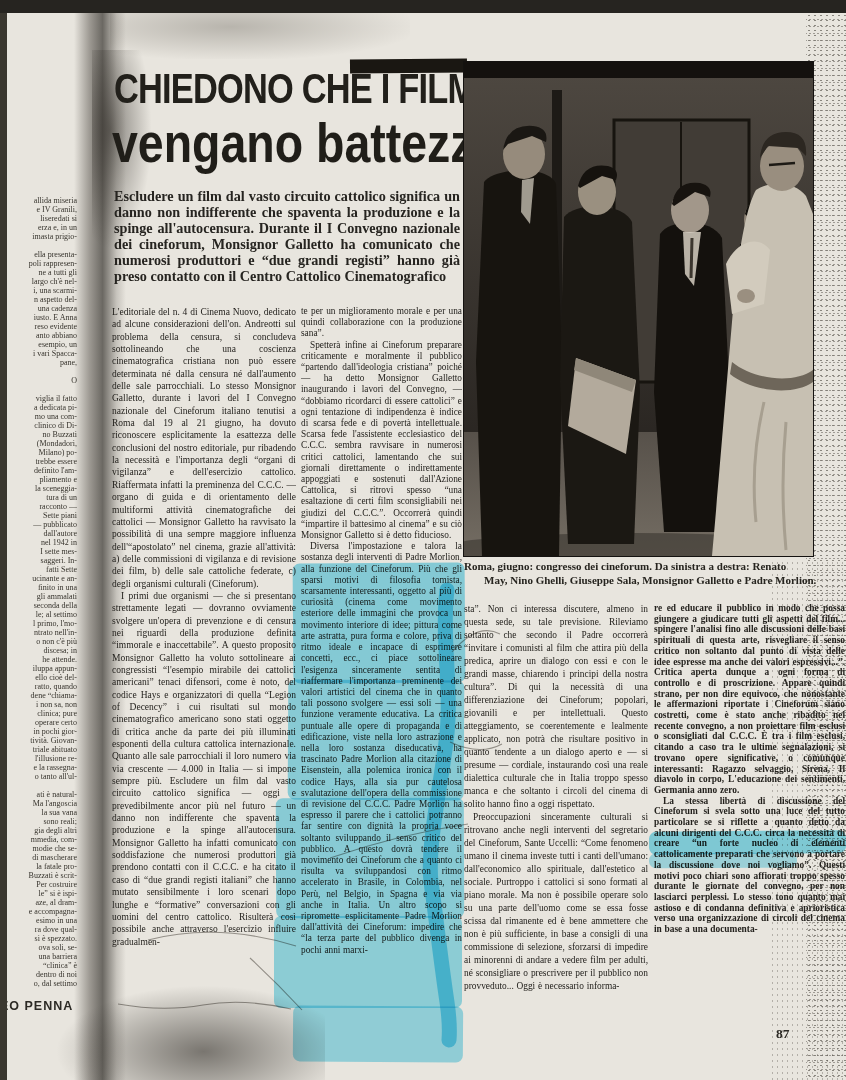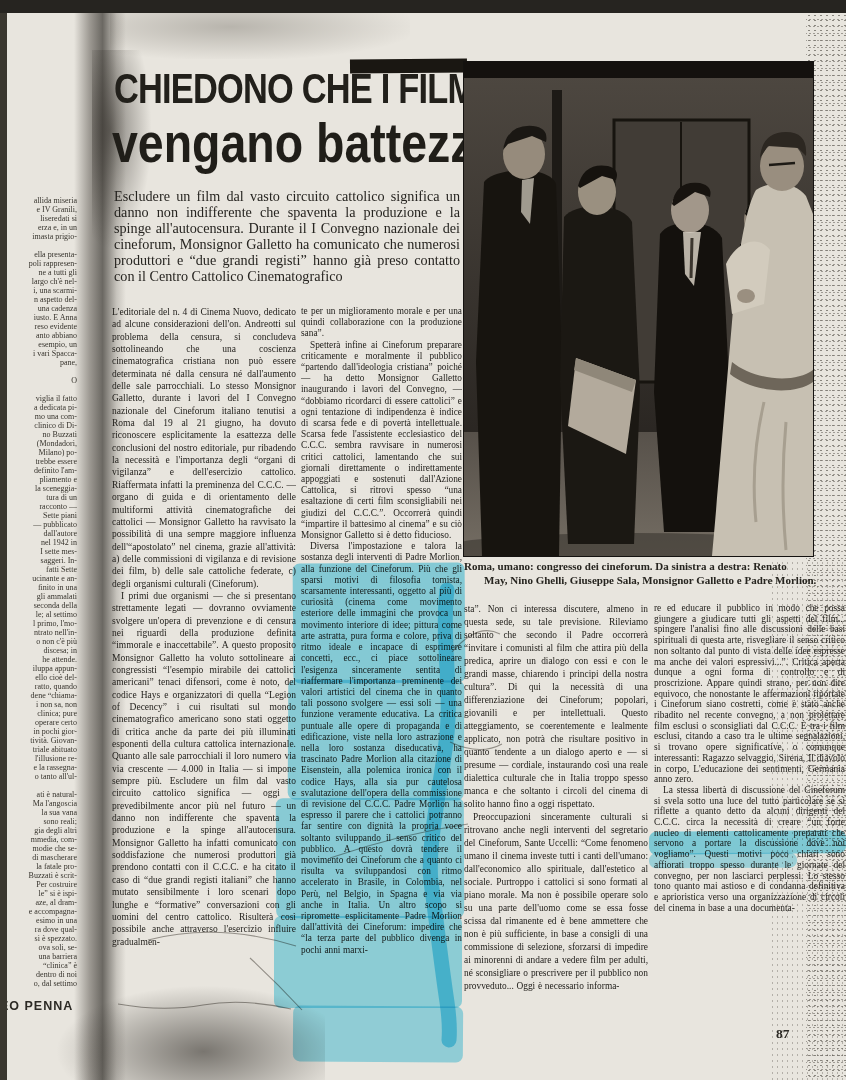--- a/index.html
+++ b/index.html
@@ -33,31 +33,31 @@
   .frag{min-height:9px;white-space:nowrap;overflow:hidden;}
   .signature{position:absolute;left:0;top:999px;width:160px;font-family:"Liberation Sans",sans-serif;
     font-weight:bold;font-size:12.5px;letter-spacing:1px;color:#2c2a25;}
   
   .hl1{position:absolute;left:114px;top:64px;font-family:"Liberation Sans",sans-serif;
     font-weight:bold;font-size:43px;letter-spacing:-1px;color:#22201b;
     transform:scaleX(.80);transform-origin:left top;white-space:nowrap;}
   .hl2{position:absolute;left:112px;top:110px;font-family:"Liberation Sans",sans-serif;
     font-weight:bold;font-size:56px;letter-spacing:0px;color:#201e19;
     transform:scaleX(.83);transform-origin:left top;white-space:nowrap;}
-  .lead{position:absolute;left:114px;top:189px;width:346px;font-weight:normal;
+  .lead{position:absolute;left:114px;top:189px;width:346px;font-weight:bold;
     font-size:14.2px;line-height:15.9px;text-align:justify;color:#262420;}
   
   .col{position:absolute;overflow:hidden;text-align:justify;color:#24221e;
     word-spacing:.4px;}
   .col p{margin:0;text-indent:9px;}
   .col p:first-child{text-indent:0;}
   .col-1{left:112px;top:306px;width:184px;height:734px;font-size:9.5px;line-height:12.35px;}
   .col-2{left:301px;top:306px;width:161px;height:758px;font-size:9.3px;line-height:11.2px;}
   .col-3{left:464px;top:603px;width:184px;height:452px;font-size:9.4px;line-height:13px;}
-  .col-4{left:654px;top:603px;width:191px;height:425px;font-size:9.4px;line-height:10.7px;}
+  .col-4{left:654px;top:603px;width:191px;height:425px;font-size:9.4px;line-height:10.7px;font-weight:bold;}
   .pagenum{position:absolute;left:776px;top:1026px;font-weight:bold;font-size:13.5px;color:#2a2823;}
   
   .photo{position:absolute;left:464px;top:62px;width:349px;height:494px;background:#2b2723;
     box-shadow:0 0 0 1px #141210;}
   .caption{position:absolute;left:464px;top:560px;width:382px;font-weight:bold;
     font-size:11px;line-height:13.5px;color:#26241f;}
   .caption .c2{padding-left:20px;}
   
   .hl-strip{position:absolute;mix-blend-mode:multiply;border-radius:7px;pointer-events:none;}
   .marks{position:absolute;left:0;top:0;pointer-events:none;}
@@ -220,21 +220,21 @@
       <path d="M268,300 C290,318 330,322 349,308 L349,320 C330,334 288,330 266,312 Z" fill="#6e665a"></path>
       <path d="M300,340 q-14,60 -8,120" stroke="#a79f90" stroke-width="3" fill="none"></path>
       <path d="M322,360 q-6,64 0,128" stroke="#a79f90" stroke-width="3" fill="none"></path>
       <ellipse cx="282" cy="234" rx="9" ry="7" fill="#9a8f80"></ellipse>
       <ellipse cx="318" cy="104" rx="22" ry="25" fill="#998e7f"></ellipse>
       <path d="M296,96 q2,-26 26,-26 q22,0 20,24 l-8,-8 -30,-2 z" fill="#2c2721"></path>
       <line x1="305" y1="103" x2="331" y2="101" stroke="#1d1a15" stroke-width="2.5"></line>
     </svg>
   </div>
   <div class="caption">
-    <div class="c1">Roma, umano: congresso dei cineforum. Da sinistra a destra: Renato</div>
+    <div class="c1">Roma, giugno: congresso dei cineforum. Da sinistra a destra: Renato</div>
     <div class="c2">May, Nino Ghelli, Giuseppe Sala, Monsignor Galletto e Padre Morlion.</div>
   </div>
 
   <div class="col col-1">
       <p class="para">L'editoriale del n. 4 di Cinema Nuovo, dedicato ad alcune considerazioni dell'on. Andreotti sul problema della censura, si concludeva sottolineando che una coscienza cinematografica cristiana non può essere determinata né dalla censura né dall'aumento delle sale parrocchiali. Lo stesso Monsignor Galletto, durante i lavori del I Convegno nazionale del Cineforum italiano tenutisi a Roma dal 19 al 21 giugno, ha dovuto riconoscere esplicitamente la esattezza delle conclusioni del nostro editoriale, pur ribadendo la necessità e l'importanza degli “organi di vigilanza” e dell'esercizio cattolico. Riaffermata infatti la preminenza del C.C.C. — organo di guida e di orientamento delle multiformi attività cinematografiche dei cattolici — Monsignor Galletto ha ravvisato la possibilità di una sempre maggiore influenza dell'“apostolato” nel cinema, grazie all'attività: a) delle commissioni di vigilanza e di revisione dei film, b) delle sale cattoliche federate, c) degli organismi culturali (Cineforum).</p>
       <p class="para">I primi due organismi — che si presentano strettamente legati — dovranno ovviamente svolgere un'opera di prevenzione e di censura nei riguardi della produzione definita “immorale e inaccettabile”. A questo proposito Monsignor Galletto ha voluto sottolineare ai congressisti “l'esempio mirabile dei cattolici americani” tenaci difensori, come è noto, del codice Hays e organizzatori di quella “Legion of Decency” i cui risultati sul mondo cinematografico americano sono stati oggetto di critica anche da parte dei più illuminati esponenti della cultura cattolica internazionale. Quanto alle sale parrocchiali il loro numero via via crescente — 4.000 in Italia — si impone sempre più. Escludere un film dal vasto circuito cattolico significa — oggi e prevedibilmente ancor più nel futuro — un danno non indifferente che spaventa la produzione e la spinge all'autocensura. Monsignor Galletto ha infatti comunicato con soddisfazione che numerosi produttori già prendono contatti con il C.C.C. e ha citato il caso di “due grandi registi italiani” che hanno mutato sensibilmente i loro scenari dopo lunghe e “formative” conversazioni con gli uomini del centro cattolico. Risulterà così possibile anche attraverso l'esercizio influire gradualmen-</p>
     </div>
   <div class="col col-2">
       <p class="para">te per un miglioramento morale e per una quindi collaborazione con la produzione sana”.</p>
       <p class="para">Spetterà infine ai Cineforum preparare criticamente e moralmente il pubblico “partendo dall'ideologia cristiana” poiché — ha detto Monsignor Galletto inaugurando i lavori del Convegno, — “dobbiamo ricordarci di essere cattolici” e ogni tentazione di indipendenza è indice di scarsa fede e di povertà intellettuale. Scarsa fede l'assistente ecclesiastico del C.C.C. sembra ravvisare in numerosi critici cattolici, lamentando che sui giornali direttamente o indirettamente appoggiati e sostenuti dall'Azione Cattolica, si ritrovi spesso “una esaltazione di certi film sconsigliabili nei giudizi del C.C.C.”. Occorrerà quindi “impartire il battesimo al cinema” e su ciò Monsignor Galletto si è detto fiducioso.</p>

